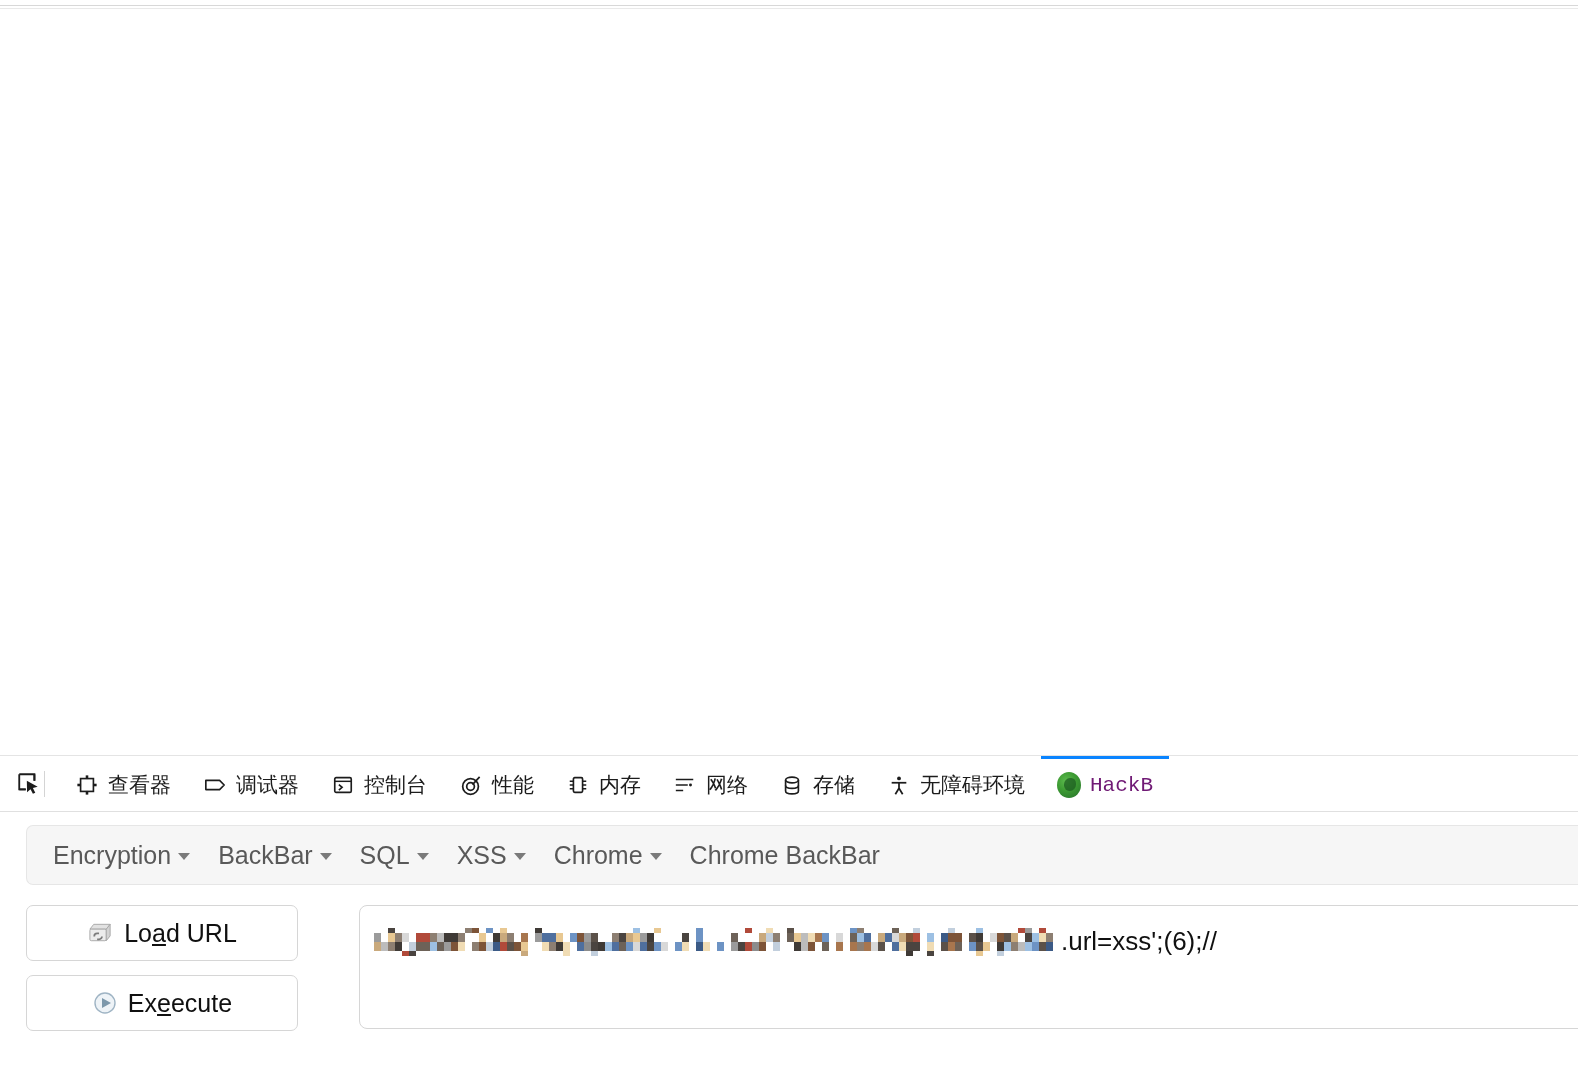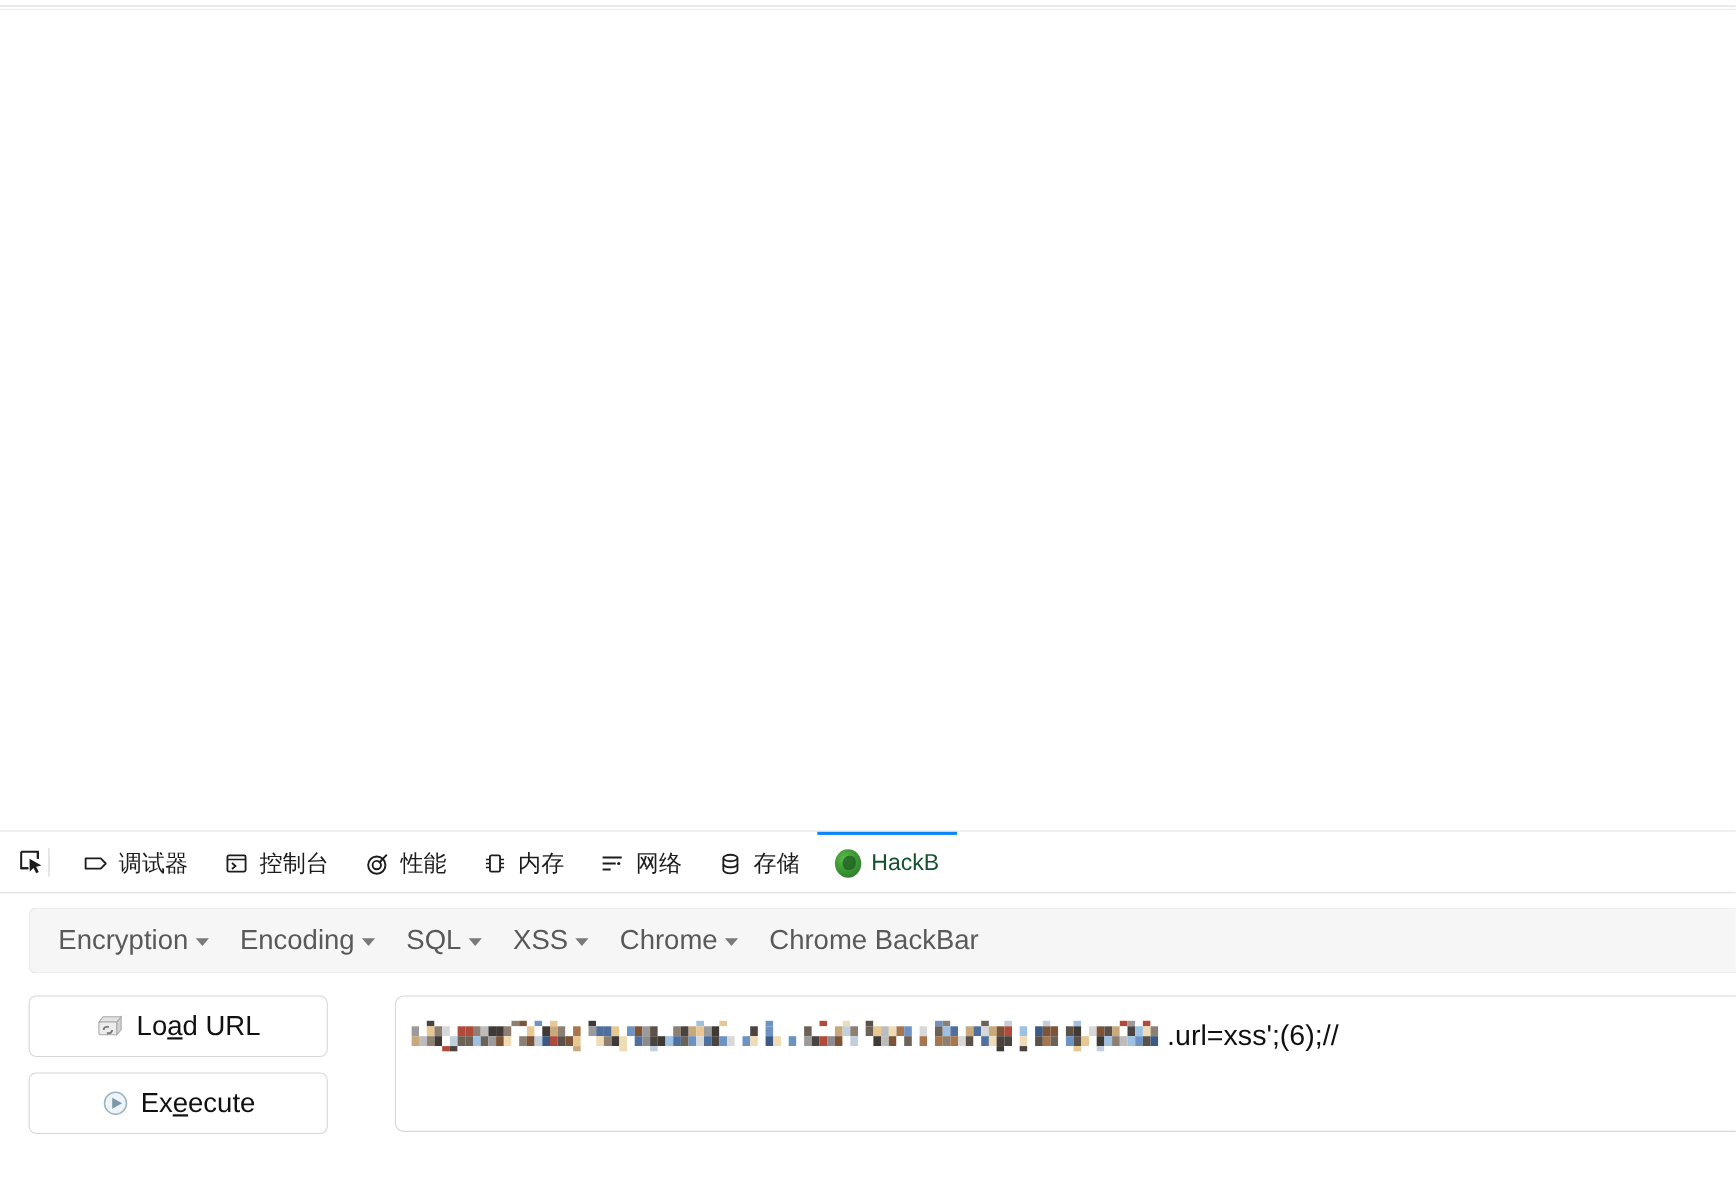--- a/index.html
+++ b/index.html
@@ -94,21 +94,21 @@
     display: flex;
     align-items: center;
     justify-content: center;
     width: 24px; height: 24px;
     flex: none;
   }
   .tab.active {
     border-top: 3px solid #0a84ff;
     color: #0a5dd7;
   }
-  .tab.active .tab-label { color: #14532d; }
+  .tab.active .tab-label { color: #701a75; font-family: Liberation Mono, monospace; }
 
   .hackbar-dot {
     width: 26px; height: 26px;
     border-radius: 50%;
     background: radial-gradient(circle at 38% 34%, #5dbb4e 0%, #3d9b33 42%, #25702a 100%);
     display: block;
     position: relative;
   }
   .hackbar-dot::after {
     content: "";
@@ -244,20 +244,32 @@
           <path d="M3 17 H9" fill="none" stroke="#1c1c1c" stroke-width="1.7"></path>
           <path d="M17 3 V9" fill="none" stroke="#1c1c1c" stroke-width="1.7"></path>
           <path d="M10 9 L20 14.5 L15.6 15.6 L17.8 20 L15.6 21 L13.4 16.8 L10.2 19.6 Z" fill="#1c1c1c"></path>
         </svg>
       </div>
       <div class="toolbar-sep"></div>
     </div>
 
     <div class="tabs">
 
+      <div class="tab">
+        <span class="ticon">
+          <svg width="22" height="22" viewBox="0 0 24 24">
+            <rect x="5" y="5" width="14" height="14" fill="none" stroke="#1c1c1c" stroke-width="1.8"></rect>
+            <rect x="10.6" y="1.5" width="2.8" height="4" fill="#1c1c1c"></rect>
+            <rect x="10.6" y="18.5" width="2.8" height="4" fill="#1c1c1c"></rect>
+            <rect x="1.5" y="10.6" width="4" height="2.8" fill="#1c1c1c"></rect>
+            <rect x="18.5" y="10.6" width="4" height="2.8" fill="#1c1c1c"></rect>
+          </svg>
+        </span>
+        <span class="tab-label">查看器</span>
+      </div>
 
       <div class="tab">
         <span class="ticon">
           <svg width="24" height="22" viewBox="0 0 26 24">
             <path d="M3 7 H18 L23 12 L18 17 H3 Z" fill="none" stroke="#1c1c1c" stroke-width="1.8" stroke-linejoin="round"></path>
           </svg>
         </span>
         <span class="tab-label">调试器</span>
       </div>
 
@@ -308,40 +320,50 @@
         <span class="ticon">
           <svg width="22" height="23" viewBox="0 0 24 24">
             <ellipse cx="12" cy="6" rx="7" ry="3.2" fill="none" stroke="#1c1c1c" stroke-width="1.8"></ellipse>
             <path d="M5 6 V12 C5 13.8 8.1 15.2 12 15.2 C15.9 15.2 19 13.8 19 12 V6" fill="none" stroke="#1c1c1c" stroke-width="1.8"></path>
             <path d="M5 12 V18 C5 19.8 8.1 21.2 12 21.2 C15.9 21.2 19 19.8 19 18 V12" fill="none" stroke="#1c1c1c" stroke-width="1.8"></path>
           </svg>
         </span>
         <span class="tab-label">存储</span>
       </div>
 
+      <div class="tab">
+        <span class="ticon">
+          <svg width="22" height="23" viewBox="0 0 24 24">
+            <circle cx="12" cy="4.3" r="2.1" fill="#1c1c1c"></circle>
+            <path d="M4 9 H20" stroke="#1c1c1c" stroke-width="1.9"></path>
+            <path d="M12 9 V15 M12 15 L8 21.5 M12 15 L16 21.5" fill="none" stroke="#1c1c1c" stroke-width="1.9"></path>
+          </svg>
+        </span>
+        <span class="tab-label">无障碍环境</span>
+      </div>
 
       <div class="tab active">
         <span class="ticon">
           <span class="hackbar-dot"></span>
         </span>
         <span class="tab-label">HackB</span>
       </div>
 
     </div>
   </div>
 
   <div class="hackbar-panel">
 
     <div class="menubar">
       <div class="menu-item">
         <span>Encryption</span>
         <span class="caret"></span>
       </div>
       <div class="menu-item">
-        <span>Encoding</span>
+        <span>BackBar</span>
         <span class="caret"></span>
       </div>
       <div class="menu-item">
         <span>SQL</span>
         <span class="caret"></span>
       </div>
       <div class="menu-item">
         <span>XSS</span>
         <span class="caret"></span>
       </div>

